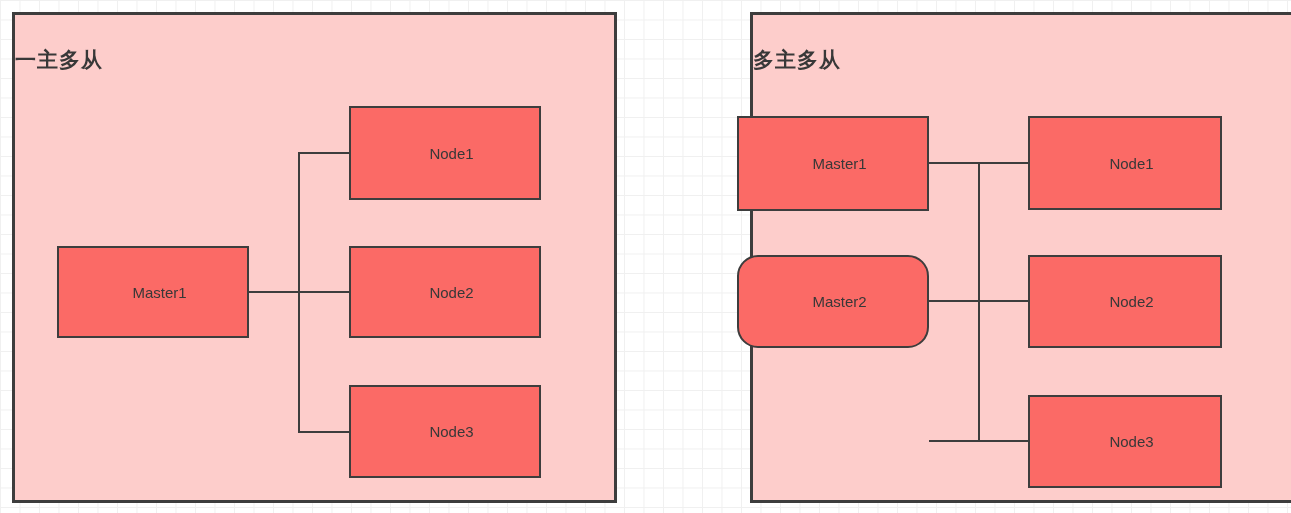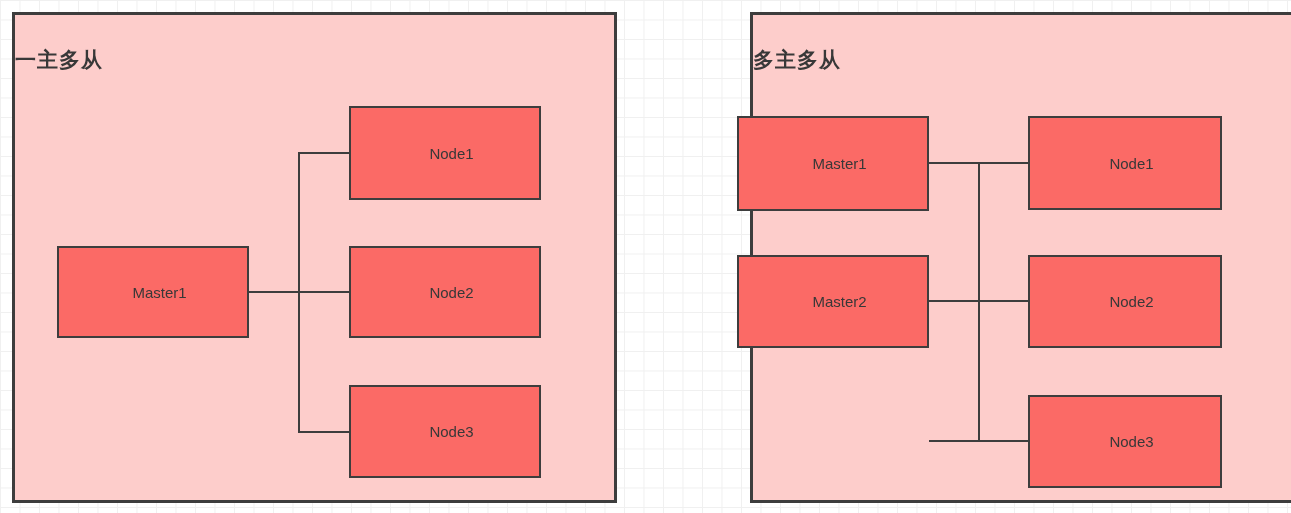--- a/index.html
+++ b/index.html
@@ -73,18 +73,18 @@
   <div class="container-shape" style="left:702px; top:12px; width:563px; height:491px;margin-left:48px;">
     <div class="diagram-title">多主多从</div>
   </div>
 
   <div class="edge" style="left:978px; top:162px; width:2px; height:280px;"></div>
   <div class="edge" style="left:929px; top:162px; width:99px; height:2px;"></div>
   <div class="edge" style="left:929px; top:300px; width:99px; height:2px;"></div>
   <div class="edge" style="left:929px; top:440px; width:99px; height:2px;"></div>
 
   <div class="node-shape" style="left:737px; top:116px; width:192px; height:95px;">Master1</div>
-  <div class="node-shape" style="left:737px; top:255px; width:192px; height:93px;">Master2</div>
+  <div class="node-shape" style="left:737px; top:255px; width:192px; height:93px;border-radius:21px;">Master2</div>
   <div class="node-shape" style="left:1028px; top:116px; width:194px; height:94px;">Node1</div>
   <div class="node-shape" style="left:1028px; top:255px; width:194px; height:93px;">Node2</div>
   <div class="node-shape" style="left:1028px; top:395px; width:194px; height:93px;">Node3</div>
 
 </div>
 
 </body></html>

